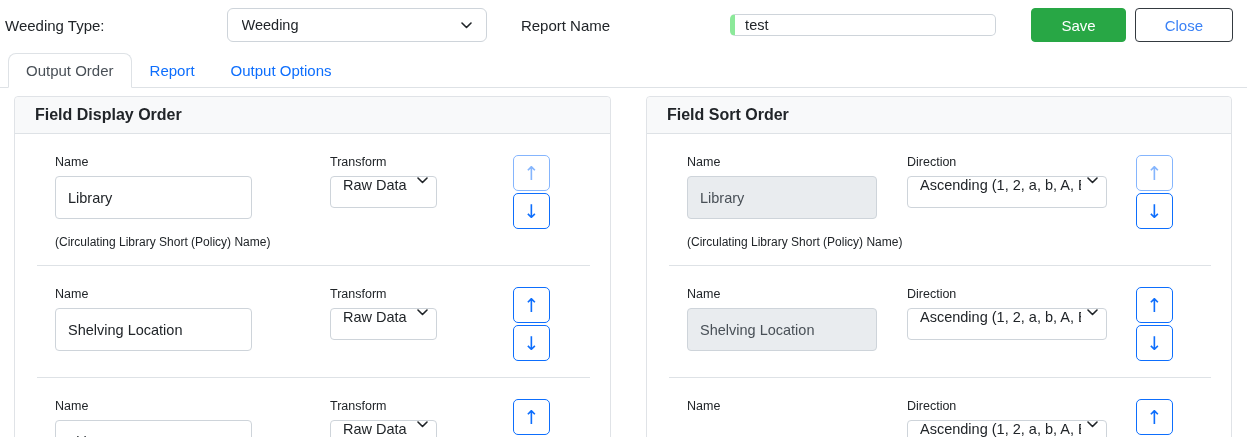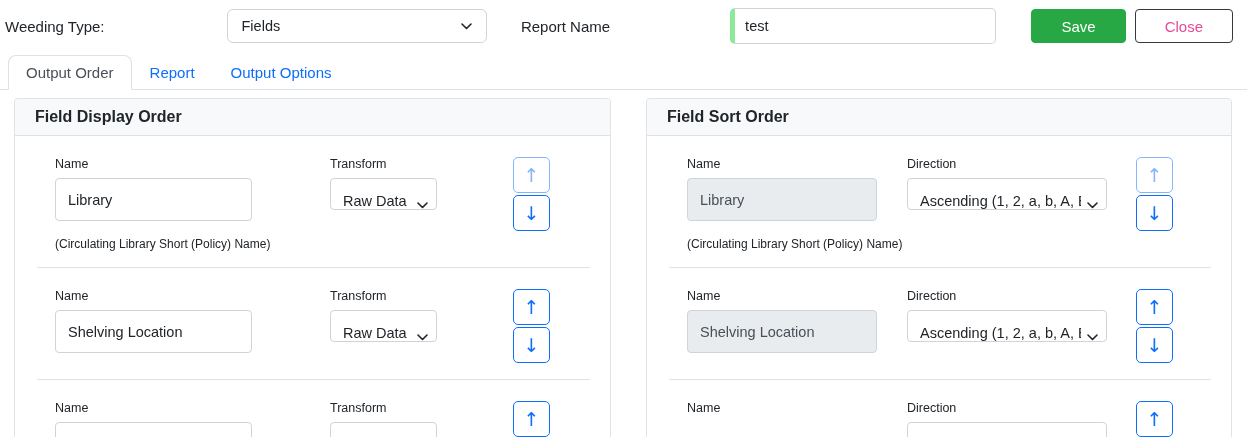--- a/index.html
+++ b/index.html
@@ -24,30 +24,30 @@
   .topbar{display:flex;align-items:center;padding:8px 14px 6px 5px;}
   .topbar-label{font-size:15px;white-space:nowrap;}
   .top-select{
     margin-left:122px;width:285px;height:34px;border:1px solid var(--input-border);
     border-radius:6px;display:flex;align-items:center;padding:0 14px;background:#fff;
     cursor:default;
   }
   .top-select .select-text{flex:1;overflow:hidden;white-space:nowrap;}
   .rn-label{margin-left:34px;font-size:15px;white-space:nowrap;}
   .rn-input{
-    margin-left:120px;width:292px;height:36px;border:1px solid var(--input-border);
+    margin-left:120px;width:292px;height:22px;border:1px solid var(--input-border);
     border-left:5px solid var(--valid-green);border-radius:5px;padding:0 10px;
     font-family:inherit;font-size:14.5px;color:var(--text-dark);outline:none;
   }
   .btn{
     height:34px;border-radius:4px;font-family:inherit;font-size:15px;
     padding:0 29px;cursor:pointer;line-height:1;
   }
   .btn-save{margin-left:35px;background:var(--save-green);border:1px solid var(--save-green);color:#fff;}
-  .btn-close{margin-left:9px;background:#fff;border:1px solid #343a40;color:#ec4899;}
+  .btn-close{margin-left:9px;background:#fff;border:1px solid #343a40;color:#3b82f6;}
   
   .tab-bar{display:flex;margin-top:5px;padding-left:8px;border-bottom:1px solid var(--border-gray);}
   .tab{
     padding:8px 17px;font-size:15px;color:var(--link-blue);cursor:pointer;
     border:1px solid transparent;margin-bottom:-1px;white-space:nowrap;
     border-radius:8px 8px 0 0;
   }
   .tab.active{
     color:var(--tab-active-text);background:#fff;border-color:var(--border-gray);
     border-bottom-color:#fff;cursor:default;
@@ -68,41 +68,41 @@
   .name-input{
     width:100%;height:43px;border:1px solid var(--input-border);border-radius:4px;
     padding:4px 12px;font-family:inherit;font-size:14.5px;color:var(--text-dark);outline:none;
   }
   .name-input:disabled{background:var(--disabled-bg);color:#495057;}
   .field-hint{font-size:12px;margin-top:16px;white-space:nowrap;}
   .mid-col{margin-left:78px;width:107px;}
   .panel-sort .mid-col{margin-left:30px;width:200px;}
   .select-box{
     height:32px;border:1px solid var(--input-border);border-radius:4px;background:#fff;
-    display:flex;align-items:flex-end;padding:0 8px 0 12px;cursor:default;
+    display:flex;align-items:flex-start;padding:0 8px 0 12px;cursor:default;
   }
   .select-box .select-text{flex:1;overflow:hidden;white-space:nowrap;font-size:14.5px;}
   .chevron{flex:0 0 auto;display:inline-flex;margin-left:6px;}
   .arrows{margin-left:auto;margin-right:60px;display:flex;flex-direction:column;gap:2px;}
   .panel-sort .arrows{margin-right:58px;}
   .arrow-btn{
     width:37px;height:36px;background:#fff;border:1px solid var(--link-blue);
     border-radius:5px;color:var(--link-blue);font-size:19px;line-height:1;
     font-family:"DejaVu Sans",sans-serif;cursor:pointer;padding:0;
   }
   .arrow-btn.disabled{opacity:.5;cursor:default;}
   .row-divider{border-top:1px solid var(--border-gray);margin:0 20px 0 22px;height:0;}
 </style>
 </head>
 <body>
 
 <div class="topbar">
   <span class="topbar-label">Weeding Type:</span>
   <div class="top-select">
-    <span class="select-text">Fields</span>
+    <span class="select-text">Weeding</span>
     <span class="chevron">
     <svg width="11" height="7" viewBox="0 0 11 7">
           <polyline points="1,1 5.5,5.5 10,1" fill="none" stroke="#212529" stroke-width="1.6" stroke-linecap="round" stroke-linejoin="round"></polyline>
         </svg>
   </span>
   </div>
   <span class="rn-label">Report Name</span>
   <input class="rn-input" value="test" style="">
   <button class="btn btn-save">Save</button>
   <button class="btn btn-close">Close</button>

